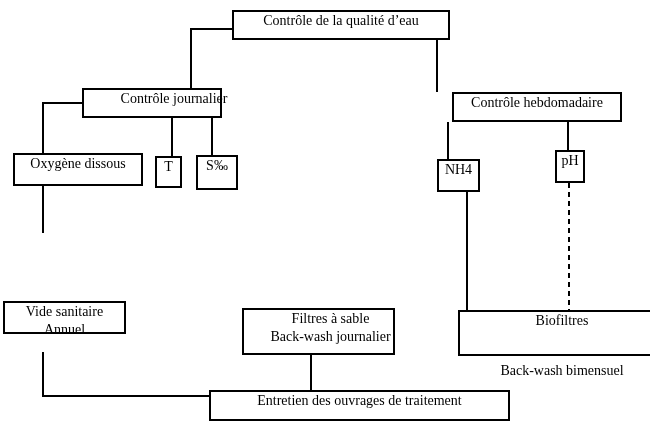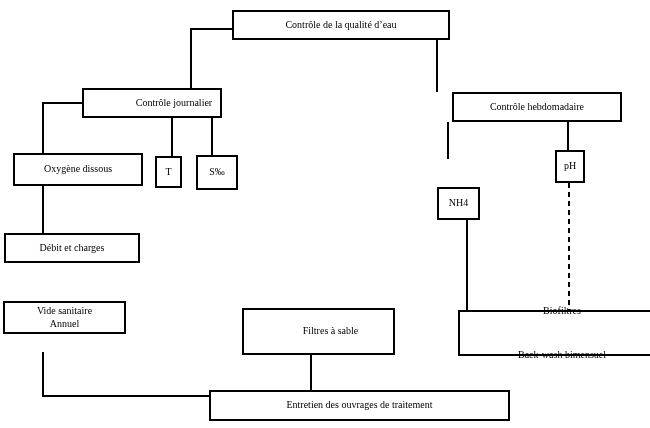--- a/index.html
+++ b/index.html
@@ -22,35 +22,34 @@
     width: 650px; height: 428px;
   }
   .node {
     position: absolute;
     box-sizing: border-box;
     border: 2px solid #000000;
     background: #ffffff;
     display: flex;
     flex-direction: column;
     align-items: center;
-    justify-content: center;
     text-align: center;
-    font-size: 10px;
+    font-size: 14px;
     line-height: 1.25;
     white-space: nowrap;
   }
   
   .n-qualite      { left: 232px; top: 10px;  width: 218px; height: 30px; }
   .n-journalier   { left: 82px;  top: 88px;  width: 140px; height: 30px; padding-left: 44px; }
   .n-oxygene      { left: 5px;   top: 153px; width: 130px; height: 33px; margin-left: 8px; }
   .n-t            { left: 155px; top: 156px; width: 27px;  height: 32px; }
   .n-s            { left: 196px; top: 155px; width: 42px;  height: 35px; }
   .n-debit        { left: 4px;   top: 233px; width: 136px; height: 30px; }
   .n-hebdo        { left: 430px; top: 92px;  width: 170px; height: 30px; margin-left: 22px; }
-  .n-nh4          { left: 437px; top: 159px; width: 43px;  height: 33px; margin-top: 28px; }
+  .n-nh4          { left: 437px; top: 159px; width: 43px;  height: 33px; }
   .n-ph           { left: 555px; top: 150px; width: 30px;  height: 33px; font-family: Liberation Serif, serif; }
   .n-biofiltres   { left: 458px; top: 310px; width: 208px; height: 46px; gap: 32px; }
   .n-vide         { left: 3px;   top: 301px; width: 123px; height: 33px; }
   .n-filtres      { left: 242px; top: 308px; width: 153px; height: 47px; padding-left: 24px; }
   .n-entretien    { left: 209px; top: 390px; width: 301px; height: 31px; }
 </style>
 </head>
 <body>
 
 <div class="stage">
@@ -85,23 +84,20 @@
   </div>
 
   <div class="node n-t">
     <span>T</span>
   </div>
 
   <div class="node n-s">
     <span>S‰</span>
   </div>
 
-  <div class="node n-debit">
-    <span>Débit et charges</span>
-  </div>
 
   <div class="node n-hebdo">
     <span>Contrôle hebdomadaire</span>
   </div>
 
   <div class="node n-nh4">
     <span>NH4</span>
   </div>
 
   <div class="node n-ph">
@@ -113,19 +109,20 @@
     <span>Back-wash bimensuel</span>
   </div>
 
   <div class="node n-vide">
     <span>Vide sanitaire</span>
     <span>Annuel</span>
   </div>
 
   <div class="node n-filtres">
     <span>Filtres à sable</span>
+    <span>Back-wash journalier</span>
   </div>
 
   <div class="node n-entretien">
     <span>Entretien des ouvrages de traitement</span>
   </div>
 
 </div>
 
 </body></html>

